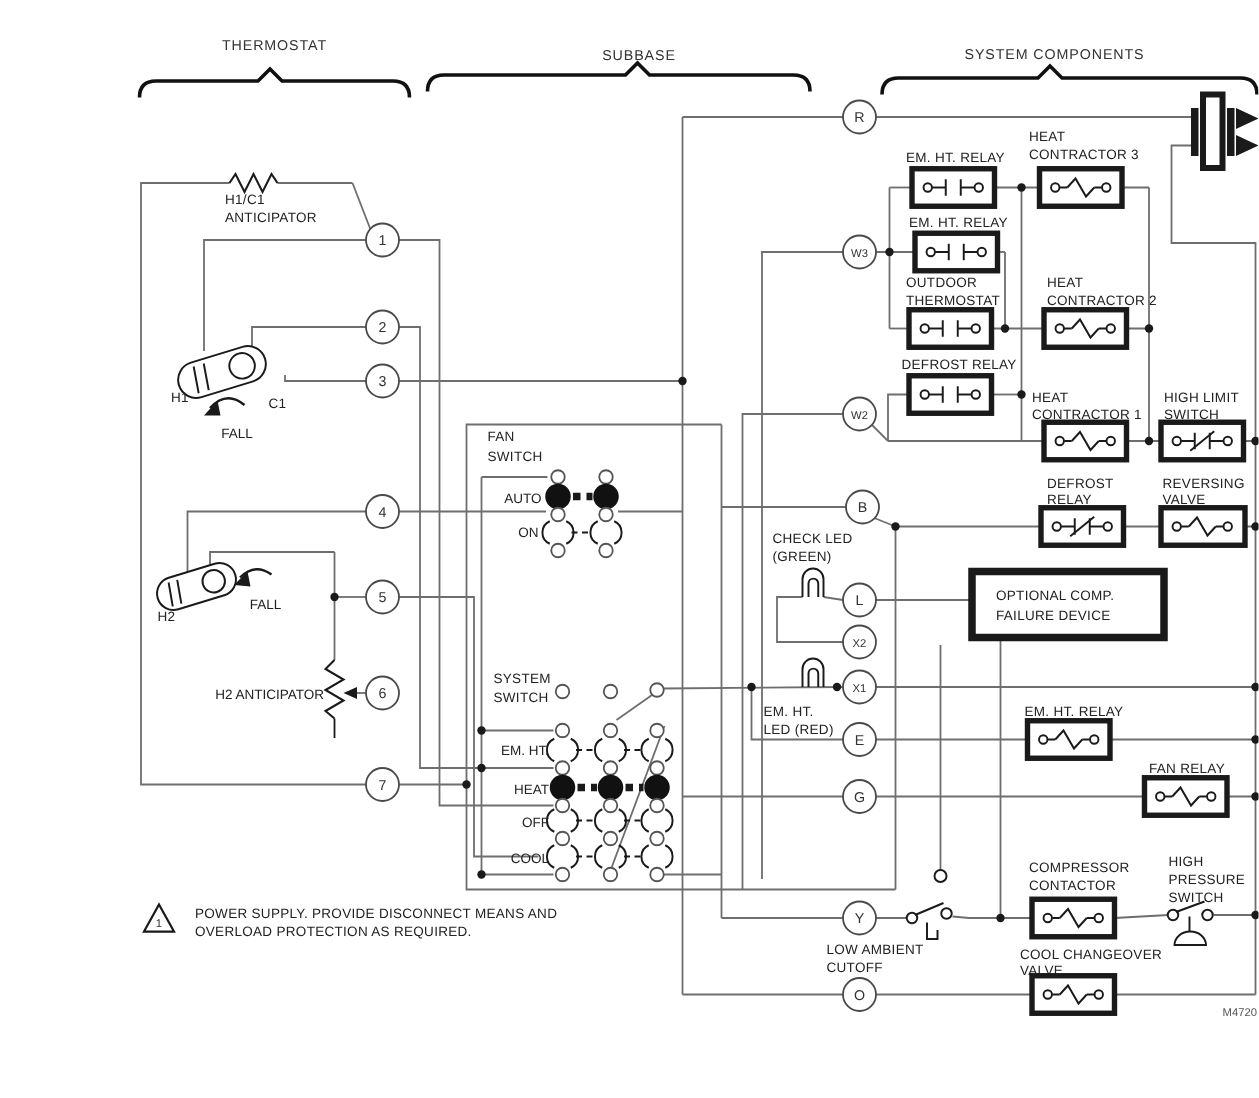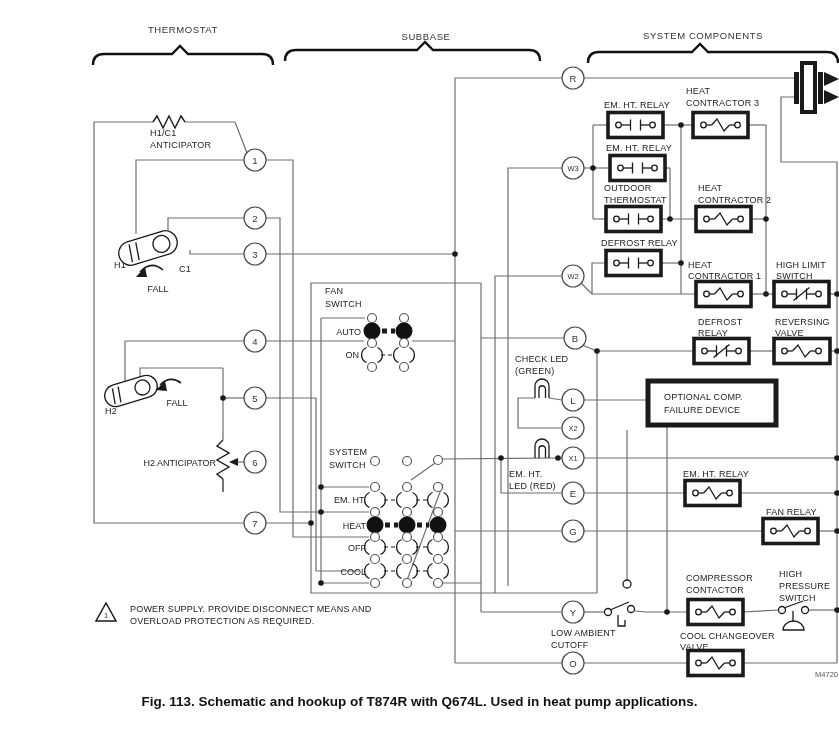--- a/index.html
+++ b/index.html
@@ -527,14 +527,13 @@
   <g>
     <polygon class="k" stroke-width="1.5" points="58,603 48,621 68,621"></polygon>
     <text class="tiny" x="58" y="618">1</text>
     <text class="lbl" x="82" y="612">POWER SUPPLY. PROVIDE DISCONNECT MEANS AND</text>
     <text class="lbl" x="82" y="624">OVERLOAD PROTECTION AS REQUIRED.</text>
   </g>
 
   <text class="mnum" x="790" y="677">M4720</text>
 </svg>
 
-<div class="caption">Fig. 113. Schematic and hookup of T874R with Q674L. Used in heat pump applications.</div>
 </div>
 
 </body></html>

